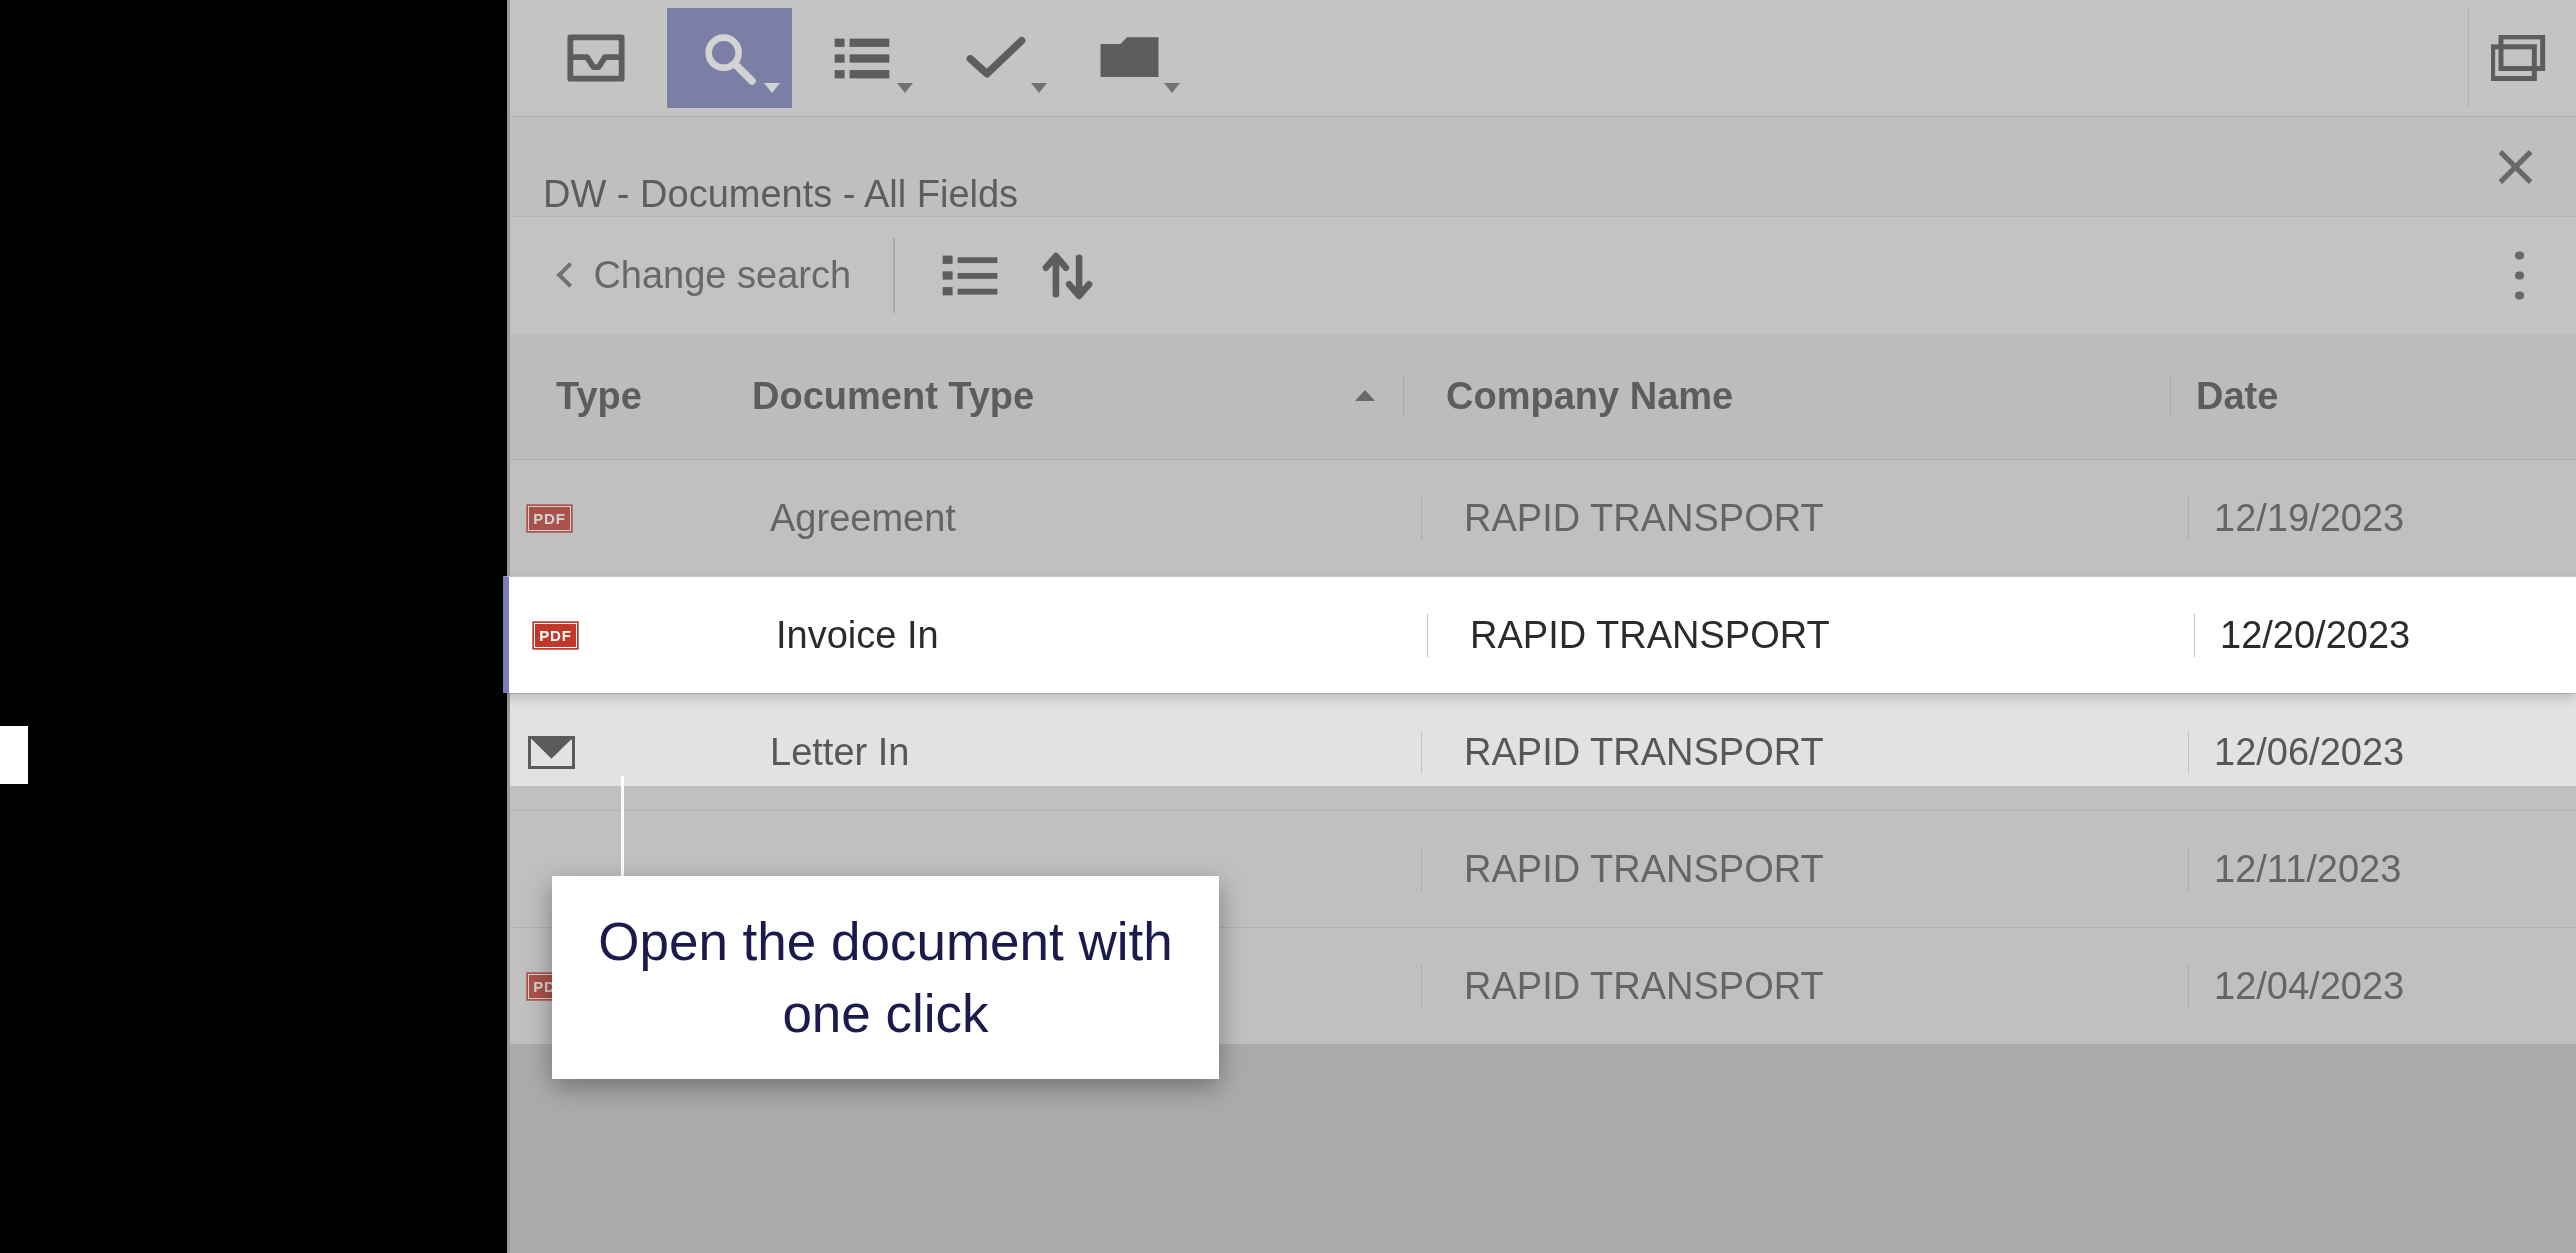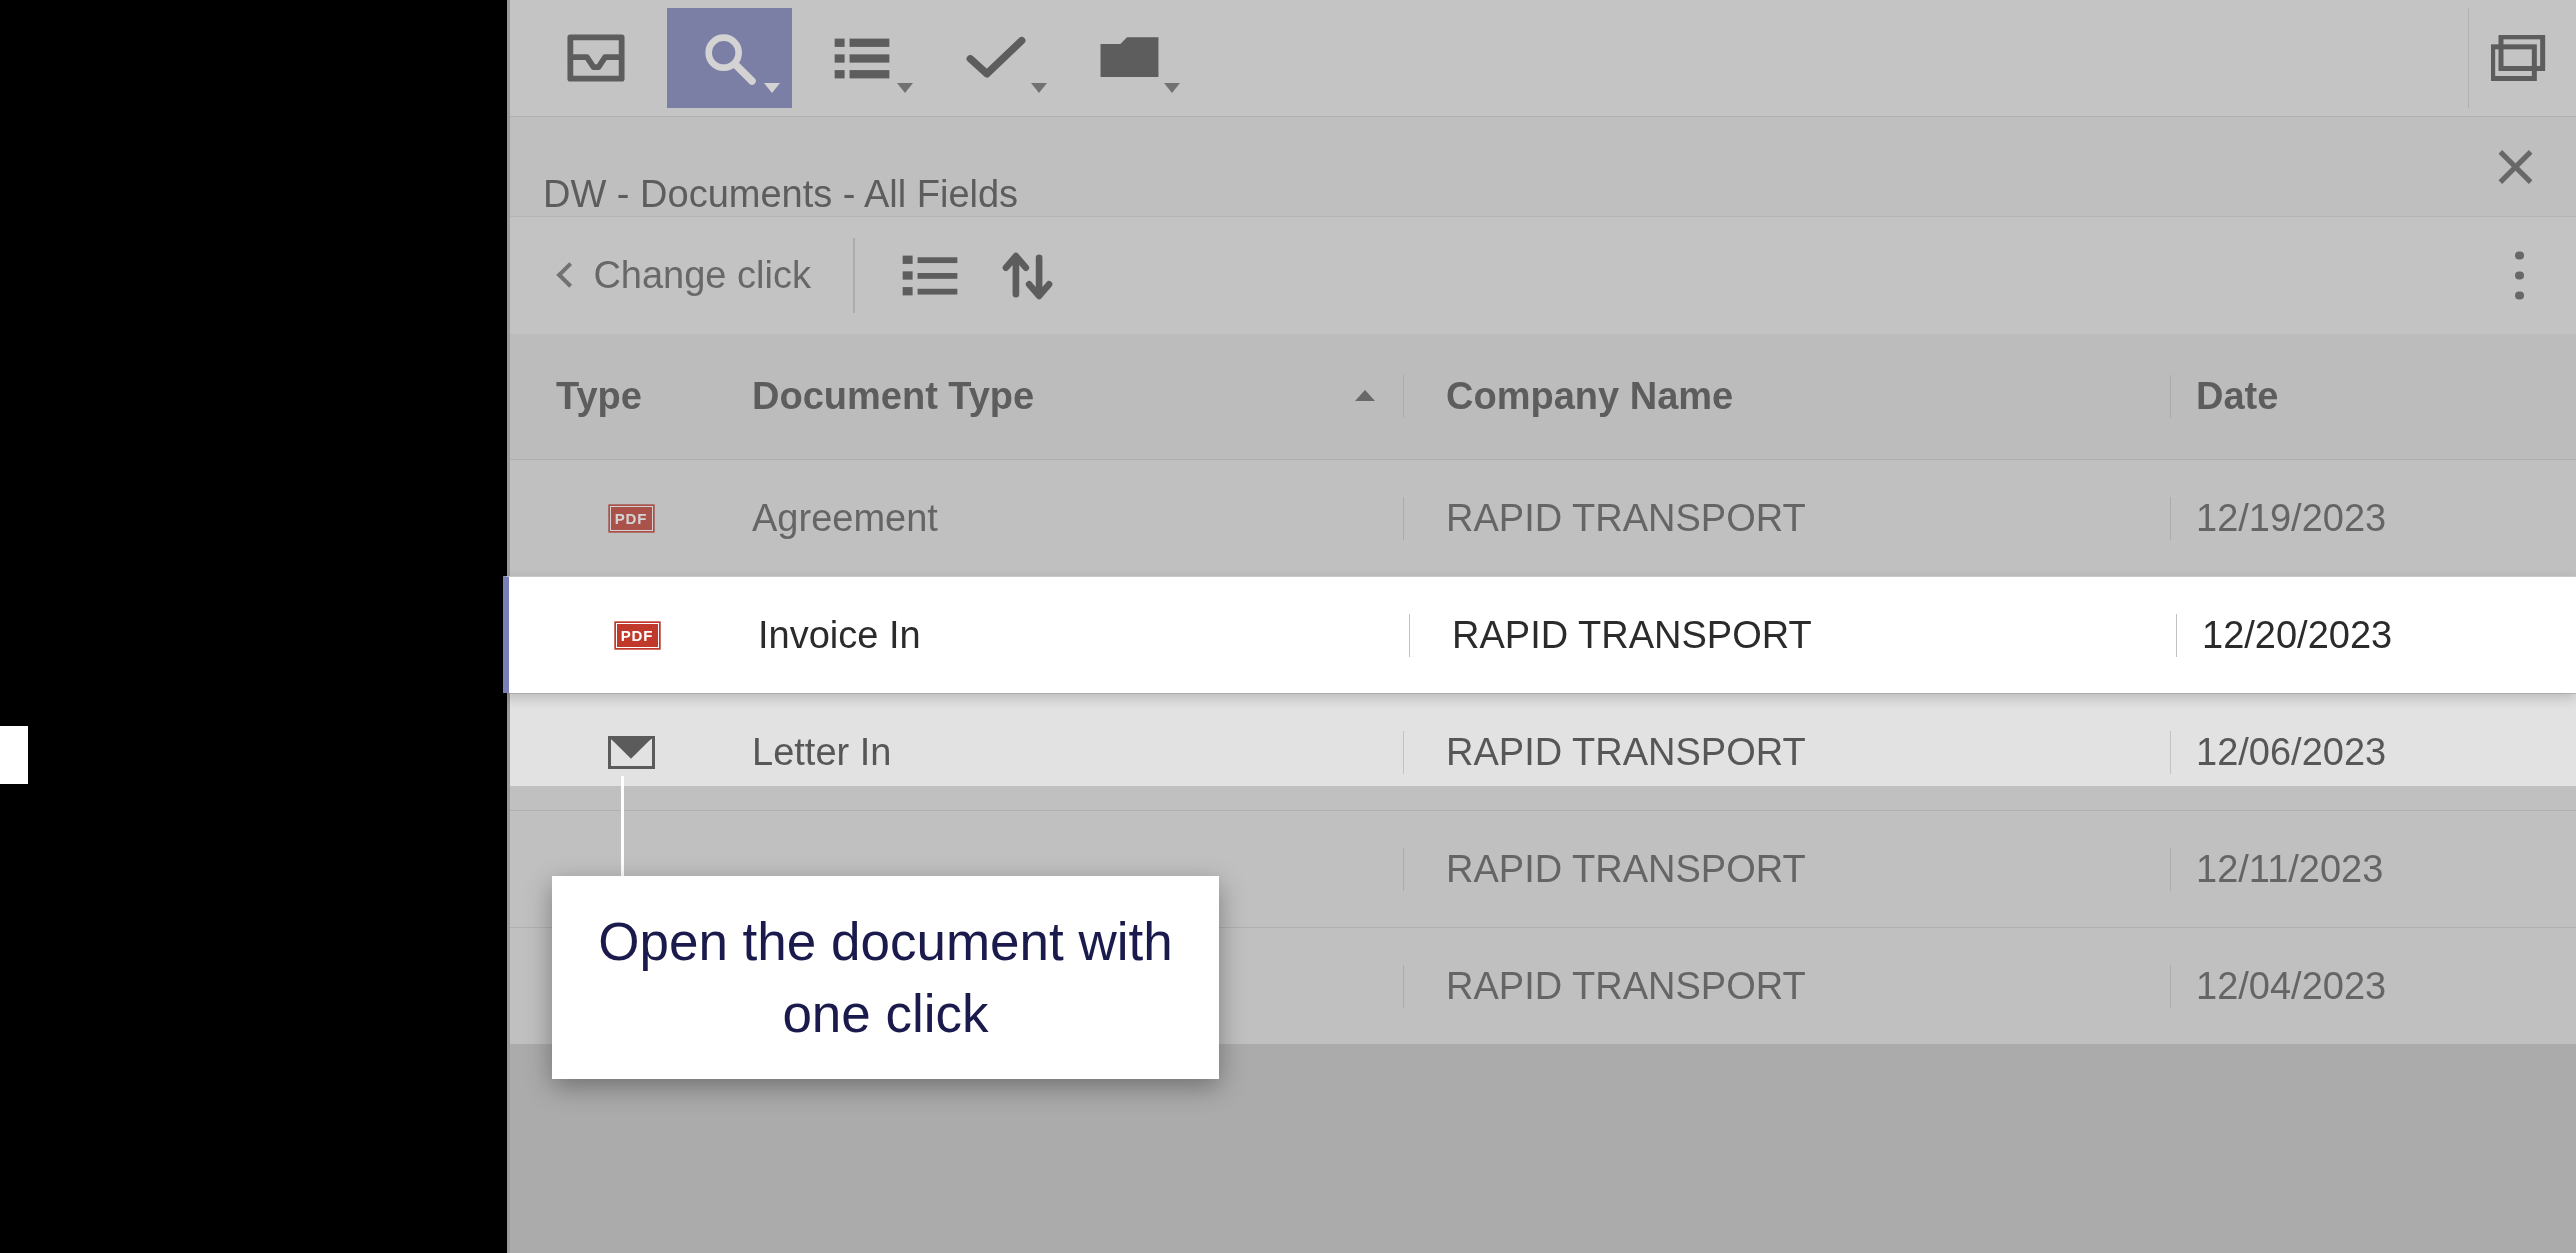--- a/index.html
+++ b/index.html
@@ -180,21 +180,21 @@
     .row.highlight {
       background: #fff;
       color: #2b2b2b;
       border-left: 6.7px solid #7a7fb8;
       margin-left: -6.7px;
       padding-left: 6.7px;
       box-shadow: 0 5px 11.7px rgba(0,0,0,0.18);
       position: relative;
       z-index: 40;
     }
-    .row .col-type { display: flex; justify-content: center; align-items: center; padding-left: 0; }
+    .row .col-type { display: flex; align-items: center; padding-left: 0; margin-left: 18px; }
     .row .icon-pdf {
       width: 43px; height: 25px;
       background: #c0392b;
       color: #fff;
       font-size: 15px;
       font-weight: 700;
       display: flex; align-items: center; justify-content: center;
       letter-spacing: 0.8px;
       border: 1.7px solid #fff;
       box-shadow: 0 0 0 1.7px #c0392b;
@@ -320,21 +320,21 @@
         <svg width="37" height="37" viewBox="0 0 44 44">
           <line x1="4" y1="4" x2="40" y2="40" stroke="#5b5b5b" stroke-width="6"></line>
           <line x1="40" y1="4" x2="4" y2="40" stroke="#5b5b5b" stroke-width="6"></line>
         </svg>
       </div>
     </div>
 
     <div class="actionbar">
       <div class="change-search">
         <span class="chev-left"></span>
-        <span>Change click</span>
+        <span>Change search</span>
       </div>
       <div class="action-divider"></div>
       <div class="action-icon">
         <svg width="58" height="47" viewBox="0 0 70 56">
           <rect x="2" y="4" width="12" height="10" fill="#4a4a4a"></rect>
           <rect x="20" y="6" width="48" height="7" fill="#4a4a4a"></rect>
           <rect x="2" y="23" width="12" height="10" fill="#4a4a4a"></rect>
           <rect x="20" y="25" width="48" height="7" fill="#4a4a4a"></rect>
           <rect x="2" y="42" width="12" height="10" fill="#4a4a4a"></rect>
           <rect x="20" y="44" width="48" height="7" fill="#4a4a4a"></rect>

